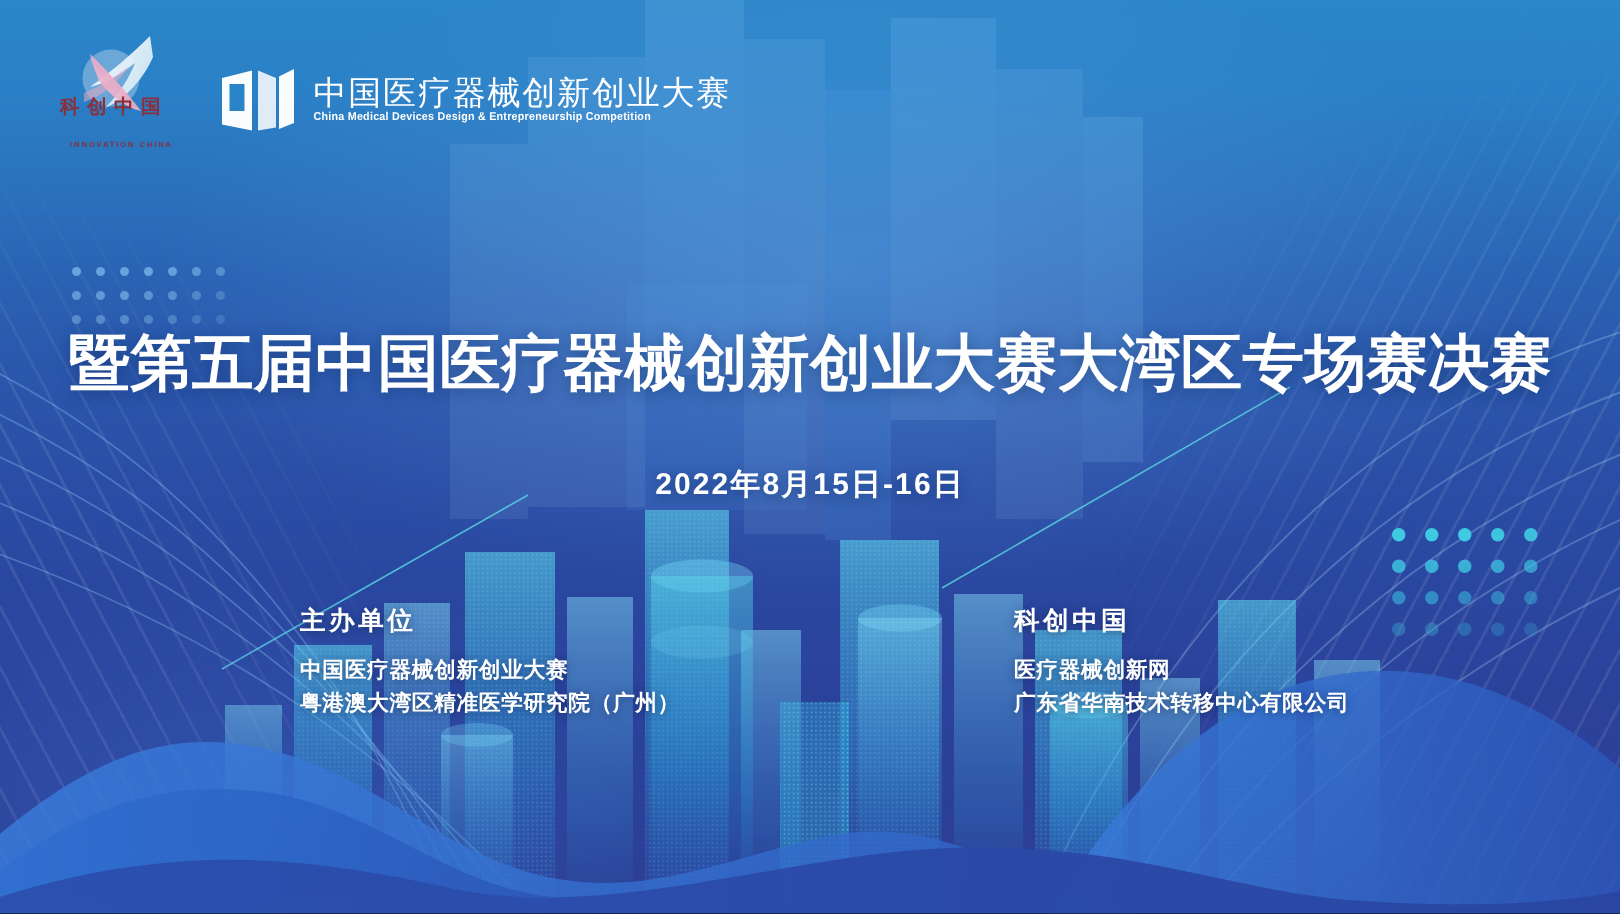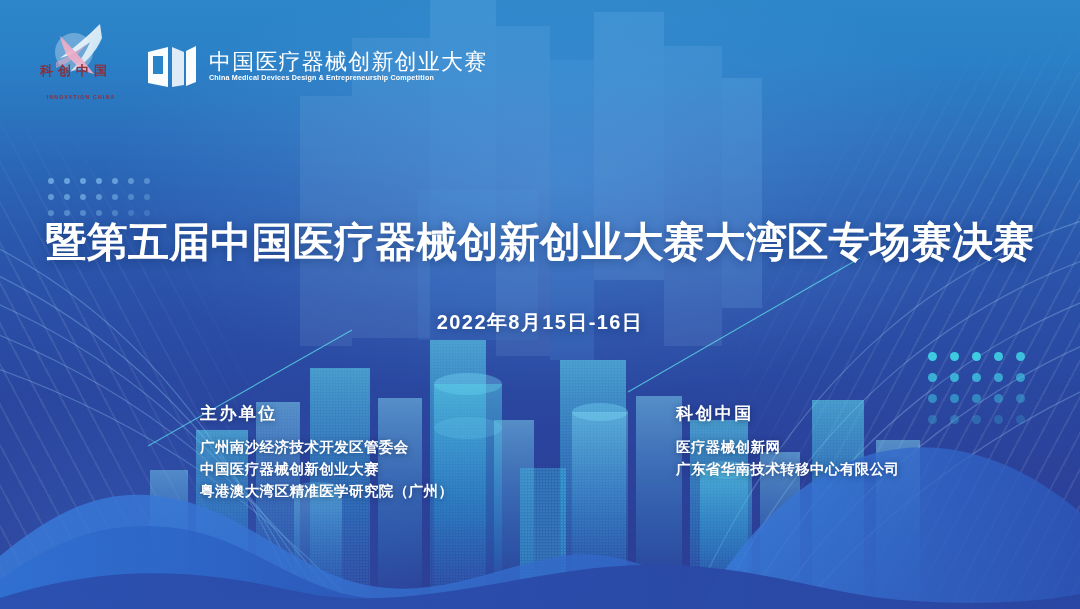--- a/index.html
+++ b/index.html
@@ -306,21 +306,20 @@
       </div>
     </div>
 
   </div>
 
   <div class="title title2">暨第五届中国医疗器械创新创业大赛大湾区专场赛决赛</div>
   <div class="date">2022年8月15日-16日</div>
 
   <div class="org org-left">
     <div class="head">主办单位</div>
-    <div class="line">广州南沙经济技术开发区管委会</div>
     <div class="line">中国医疗器械创新创业大赛</div>
     <div class="line">粤港澳大湾区精准医学研究院（广州）</div>
   </div>
 
   <div class="org org-right">
     <div class="head">科创中国</div>
     <div class="line">医疗器械创新网</div>
     <div class="line">广东省华南技术转移中心有限公司</div>
   </div>
 

